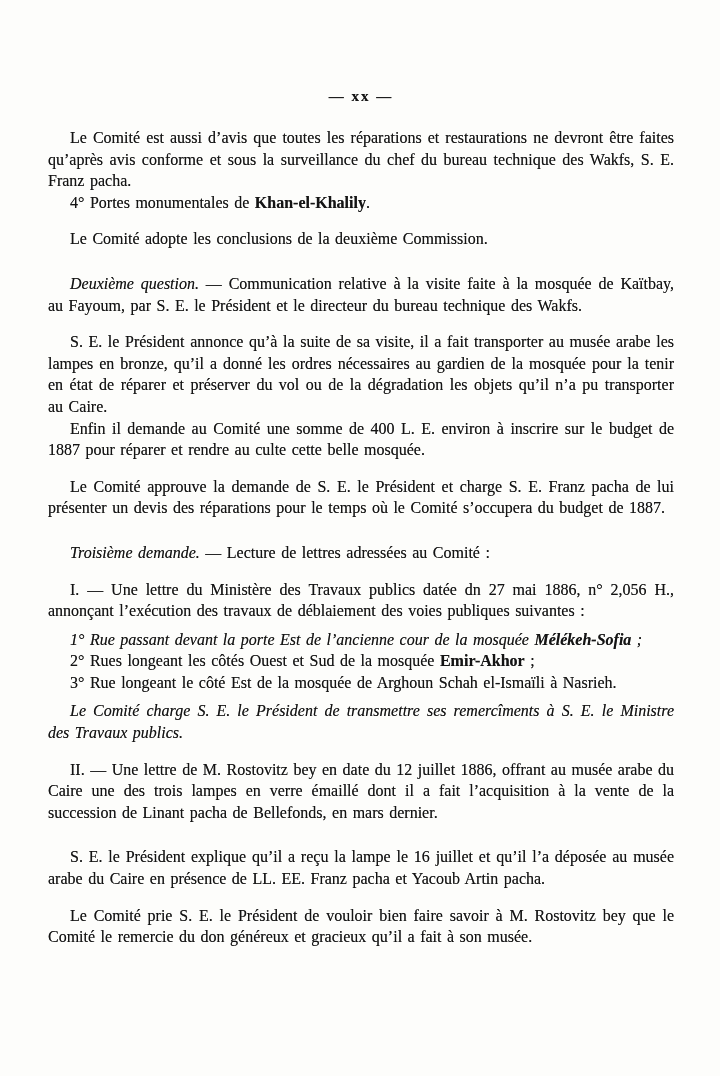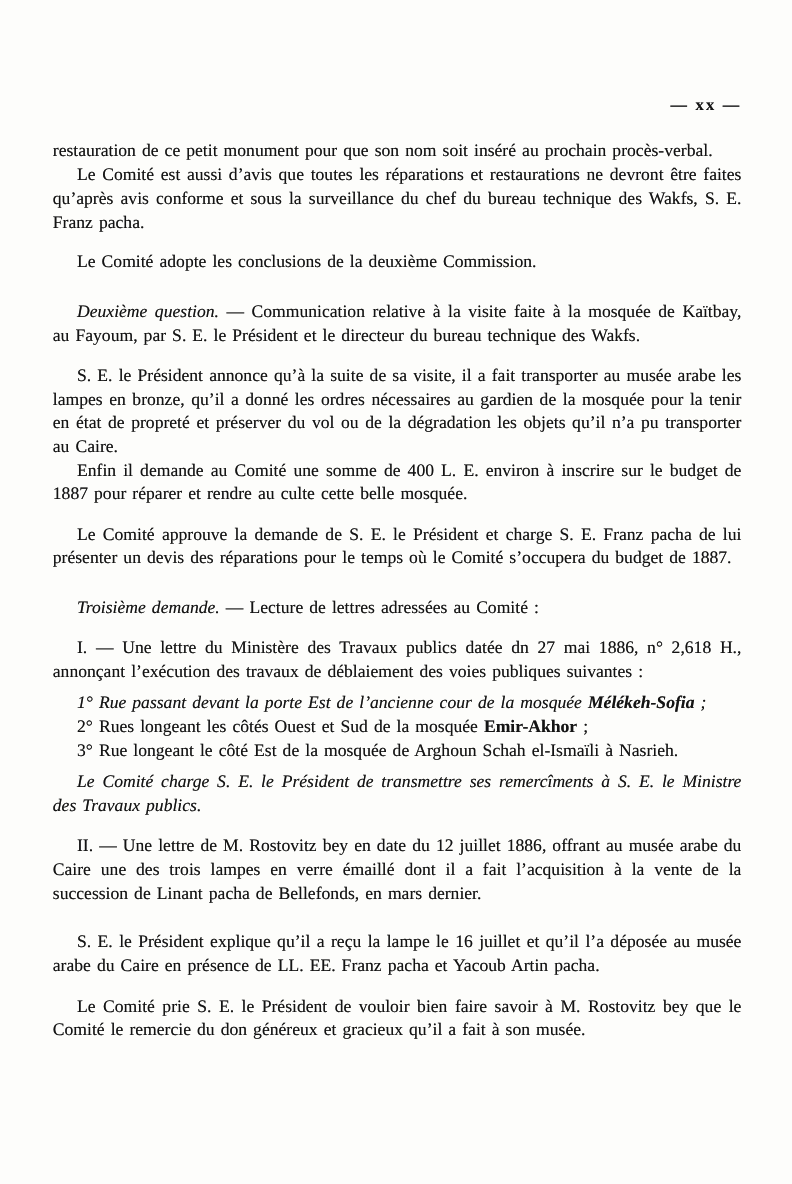--- a/index.html
+++ b/index.html
@@ -15,21 +15,21 @@
     color: #141414;
   }
   .page {
     position: relative;
     width: 720px;
     height: 1076px;
     box-sizing: border-box;
     padding: 88px 46px 0 48px;
   }
   .page-header {
-    text-align: right;
+    text-align: center;
     font-weight: bold;
     font-size: 15px;
     letter-spacing: 2px;
     margin: 0 0 22px 0;
     text-shadow: 0 0 0.5px rgba(0,0,0,0.55);
   }
   .doc-body {
     width: 626px;
   }
   .para {
@@ -47,29 +47,29 @@
   .gap-lg   { margin-top: 23px; }
   .i { font-style: italic; }
   .b { font-weight: bold; }
 </style>
 </head>
 <body>
 
 <div class="page">
   <div class="page-header">— xx —</div>
   <div class="doc-body">
-      <p class="para gap-none"><span>restauration de ce petit monument pour que son nom soit inséré au prochain procès-verbal.</span></p>
       <p class="para gap-none indent"><span>Le Comité est aussi d’avis que toutes les réparations et restaurations ne devront être faites qu’après avis conforme et sous la surveillance du chef du bureau technique des Wakfs, S. E. Franz pacha.</span></p>
+      <p class="para gap-none indent"><span>4° Portes monumentales de </span><span class="b">Khan-el-Khalily</span><span>.</span></p>
       <p class="para gap-md indent"><span>Le Comité adopte les conclusions de la deuxième Commission.</span></p>
       <p class="para gap-lg indent"><span class="i">Deuxième question.</span><span> — Communication relative à la visite faite à la mosquée de Kaïtbay, au Fayoum, par S. E. le Président et le directeur du bureau technique des Wakfs.</span></p>
-      <p class="para gap-md indent"><span>S. E. le Président annonce qu’à la suite de sa visite, il a fait transporter au musée arabe les lampes en bronze, qu’il a donné les ordres nécessaires au gardien de la mosquée pour la tenir en état de propreté et préserver du vol ou de la dégradation les objets qu’il n’a pu transporter au Caire.</span></p>
+      <p class="para gap-md indent"><span>S. E. le Président annonce qu’à la suite de sa visite, il a fait transporter au musée arabe les lampes en bronze, qu’il a donné les ordres nécessaires au gardien de la mosquée pour la tenir en état de réparer et préserver du vol ou de la dégradation les objets qu’il n’a pu transporter au Caire.</span></p>
       <p class="para gap-none indent"><span>Enfin il demande au Comité une somme de 400 L. E. environ à inscrire sur le budget de 1887 pour réparer et rendre au culte cette belle mosquée.</span></p>
       <p class="para gap-md indent"><span>Le Comité approuve la demande de S. E. le Président et charge S. E. Franz pacha de lui présenter un devis des réparations pour le temps où le Comité s’occupera du budget de 1887.</span></p>
       <p class="para gap-lg indent"><span class="i">Troisième demande.</span><span> — Lecture de lettres adressées au Comité :</span></p>
-      <p class="para gap-md indent"><span>I. — Une lettre du Ministère des Travaux publics datée dn 27 mai 1886, n° 2,618 H., annonçant l’exécution des travaux de déblaiement des voies publiques suivantes :</span></p>
+      <p class="para gap-md indent"><span>I. — Une lettre du Ministère des Travaux publics datée dn 27 mai 1886, n° 2,056 H., annonçant l’exécution des travaux de déblaiement des voies publiques suivantes :</span></p>
       <p class="para gap-sm indent"><span>1° Rue passant devant la porte Est de l’ancienne cour de la mosquée </span><span class="b">Mélékeh-Sofia</span><span> ;</span></p>
       <p class="para gap-none indent"><span>2° Rues longeant les côtés Ouest et Sud de la mosquée </span><span class="b">Emir-Akhor</span><span> ;</span></p>
       <p class="para gap-none indent"><span>3° Rue longeant le côté Est de la mosquée de Arghoun Schah el-Ismaïli à Nasrieh.</span></p>
       <p class="para gap-sm indent"><span>Le Comité charge S. E. le Président de transmettre ses remercîments à S. E. le Ministre des Travaux publics.</span></p>
       <p class="para gap-md indent"><span>II. — Une lettre de M. Rostovitz bey en date du 12 juillet 1886, offrant au musée arabe du Caire une des trois lampes en verre émaillé dont il a fait l’acquisition à la vente de la succession de Linant pacha de Bellefonds, en mars dernier.</span></p>
       <p class="para gap-lg indent"><span>S. E. le Président explique qu’il a reçu la lampe le 16 juillet et qu’il l’a déposée au musée arabe du Caire en présence de LL. EE. Franz pacha et Yacoub Artin pacha.</span></p>
       <p class="para gap-md indent"><span>Le Comité prie S. E. le Président de vouloir bien faire savoir à M. Rostovitz bey que le Comité le remercie du don généreux et gracieux qu’il a fait à son musée.</span></p>
     </div>
 </div>
 

